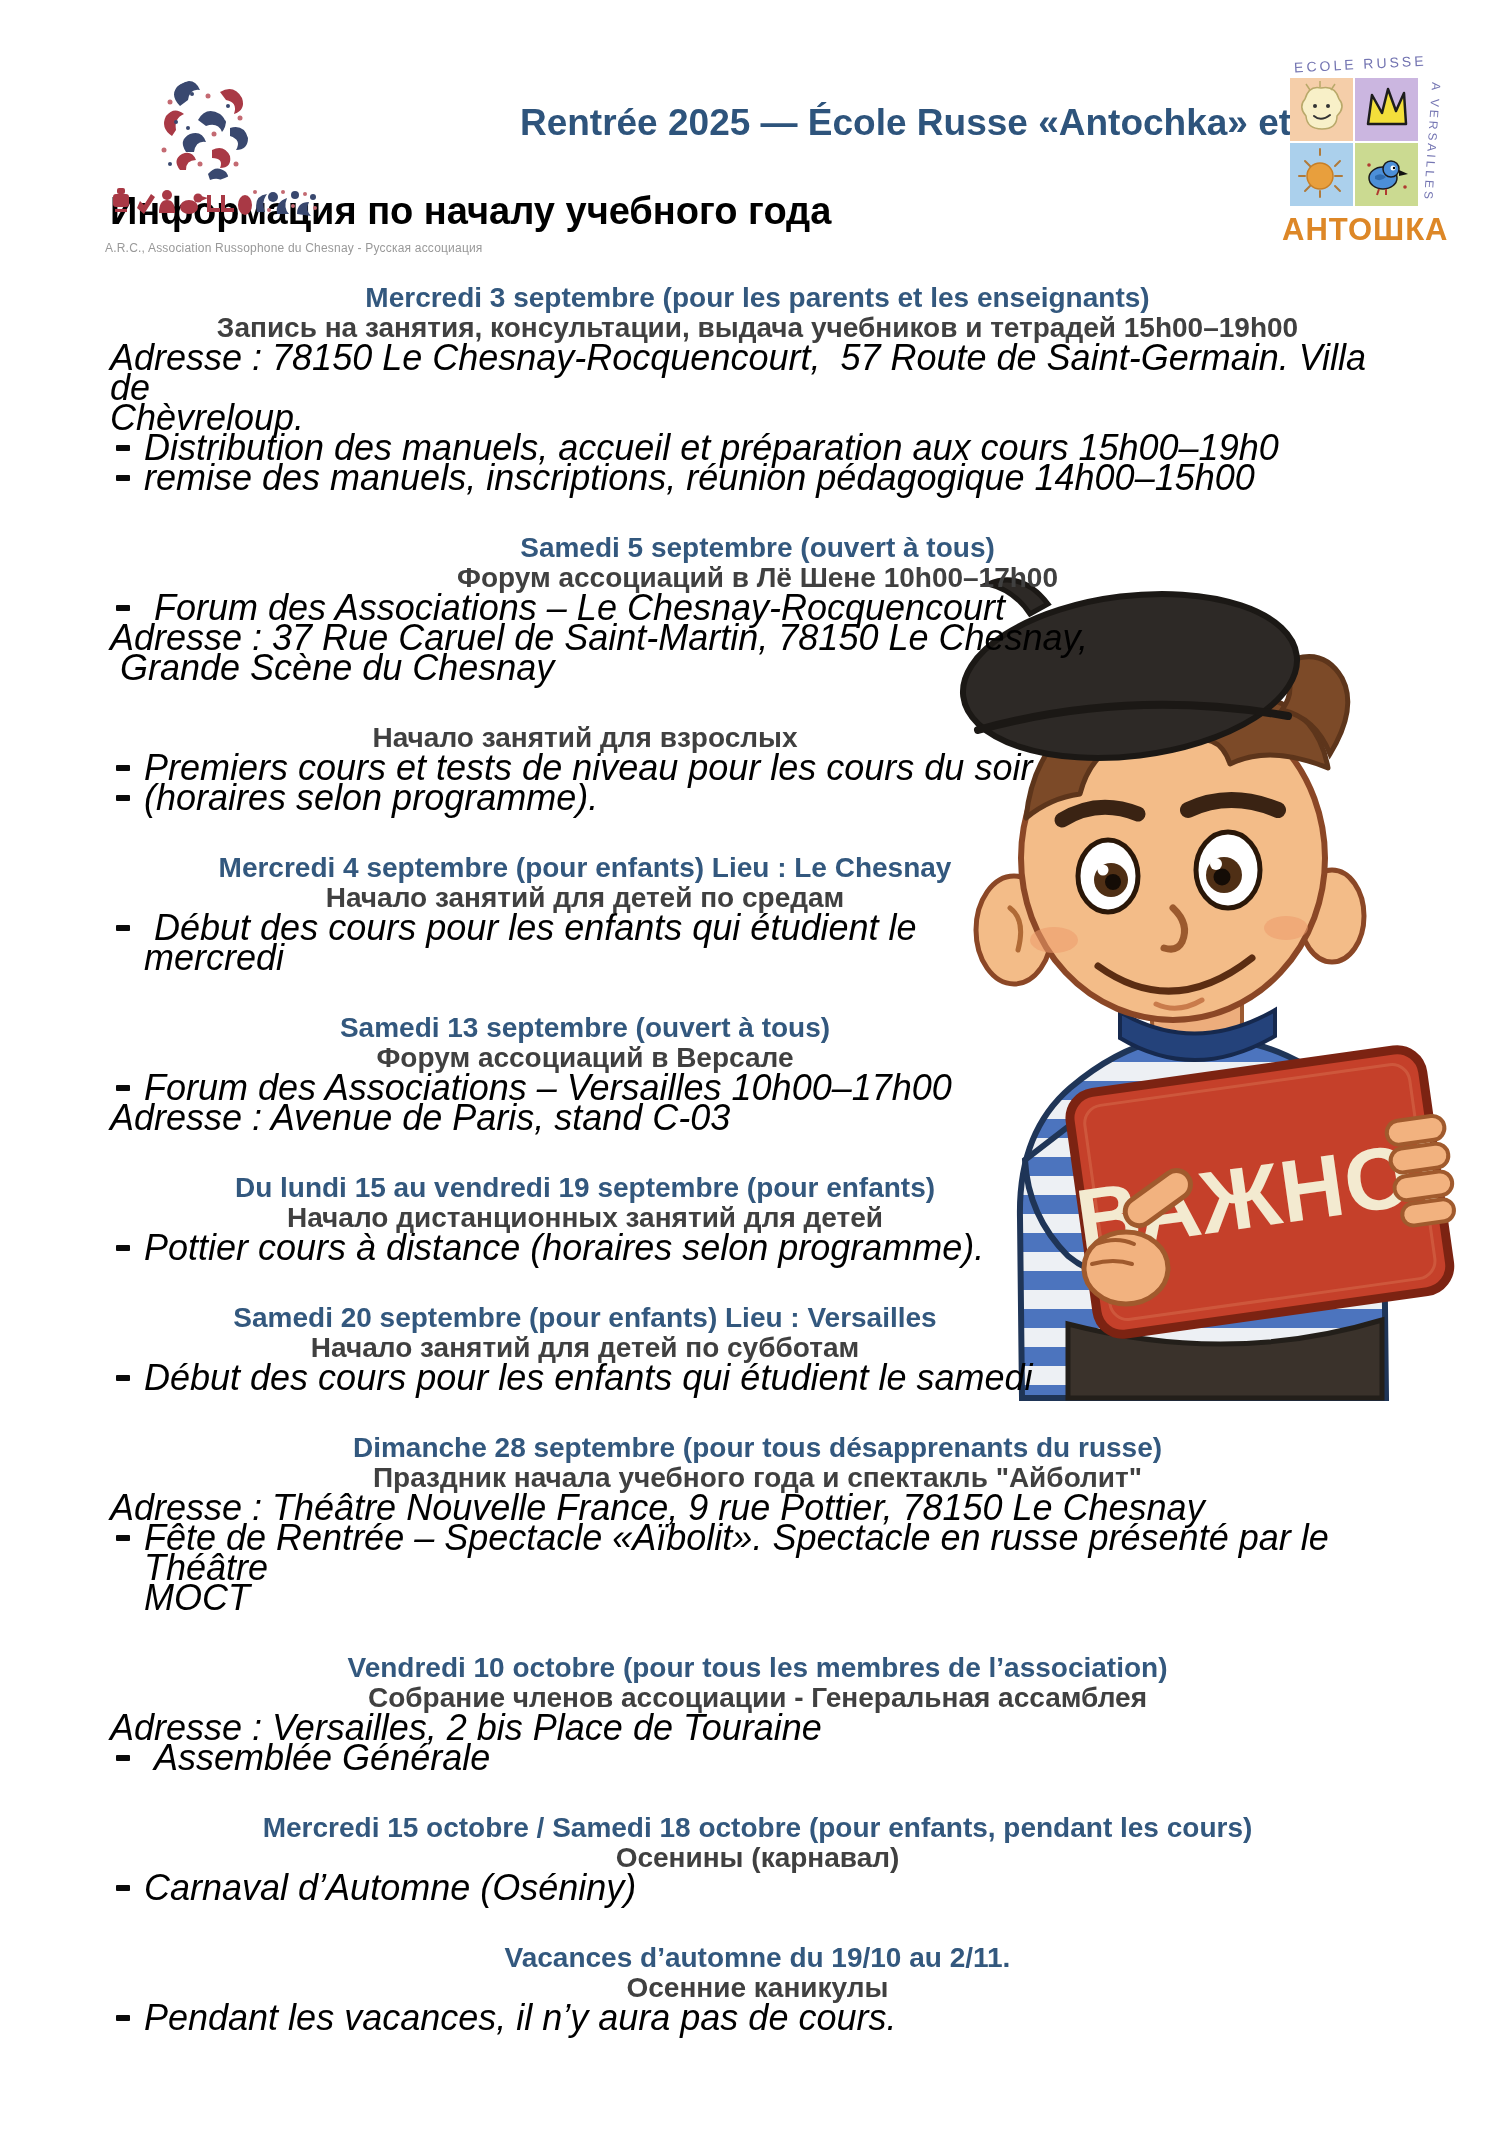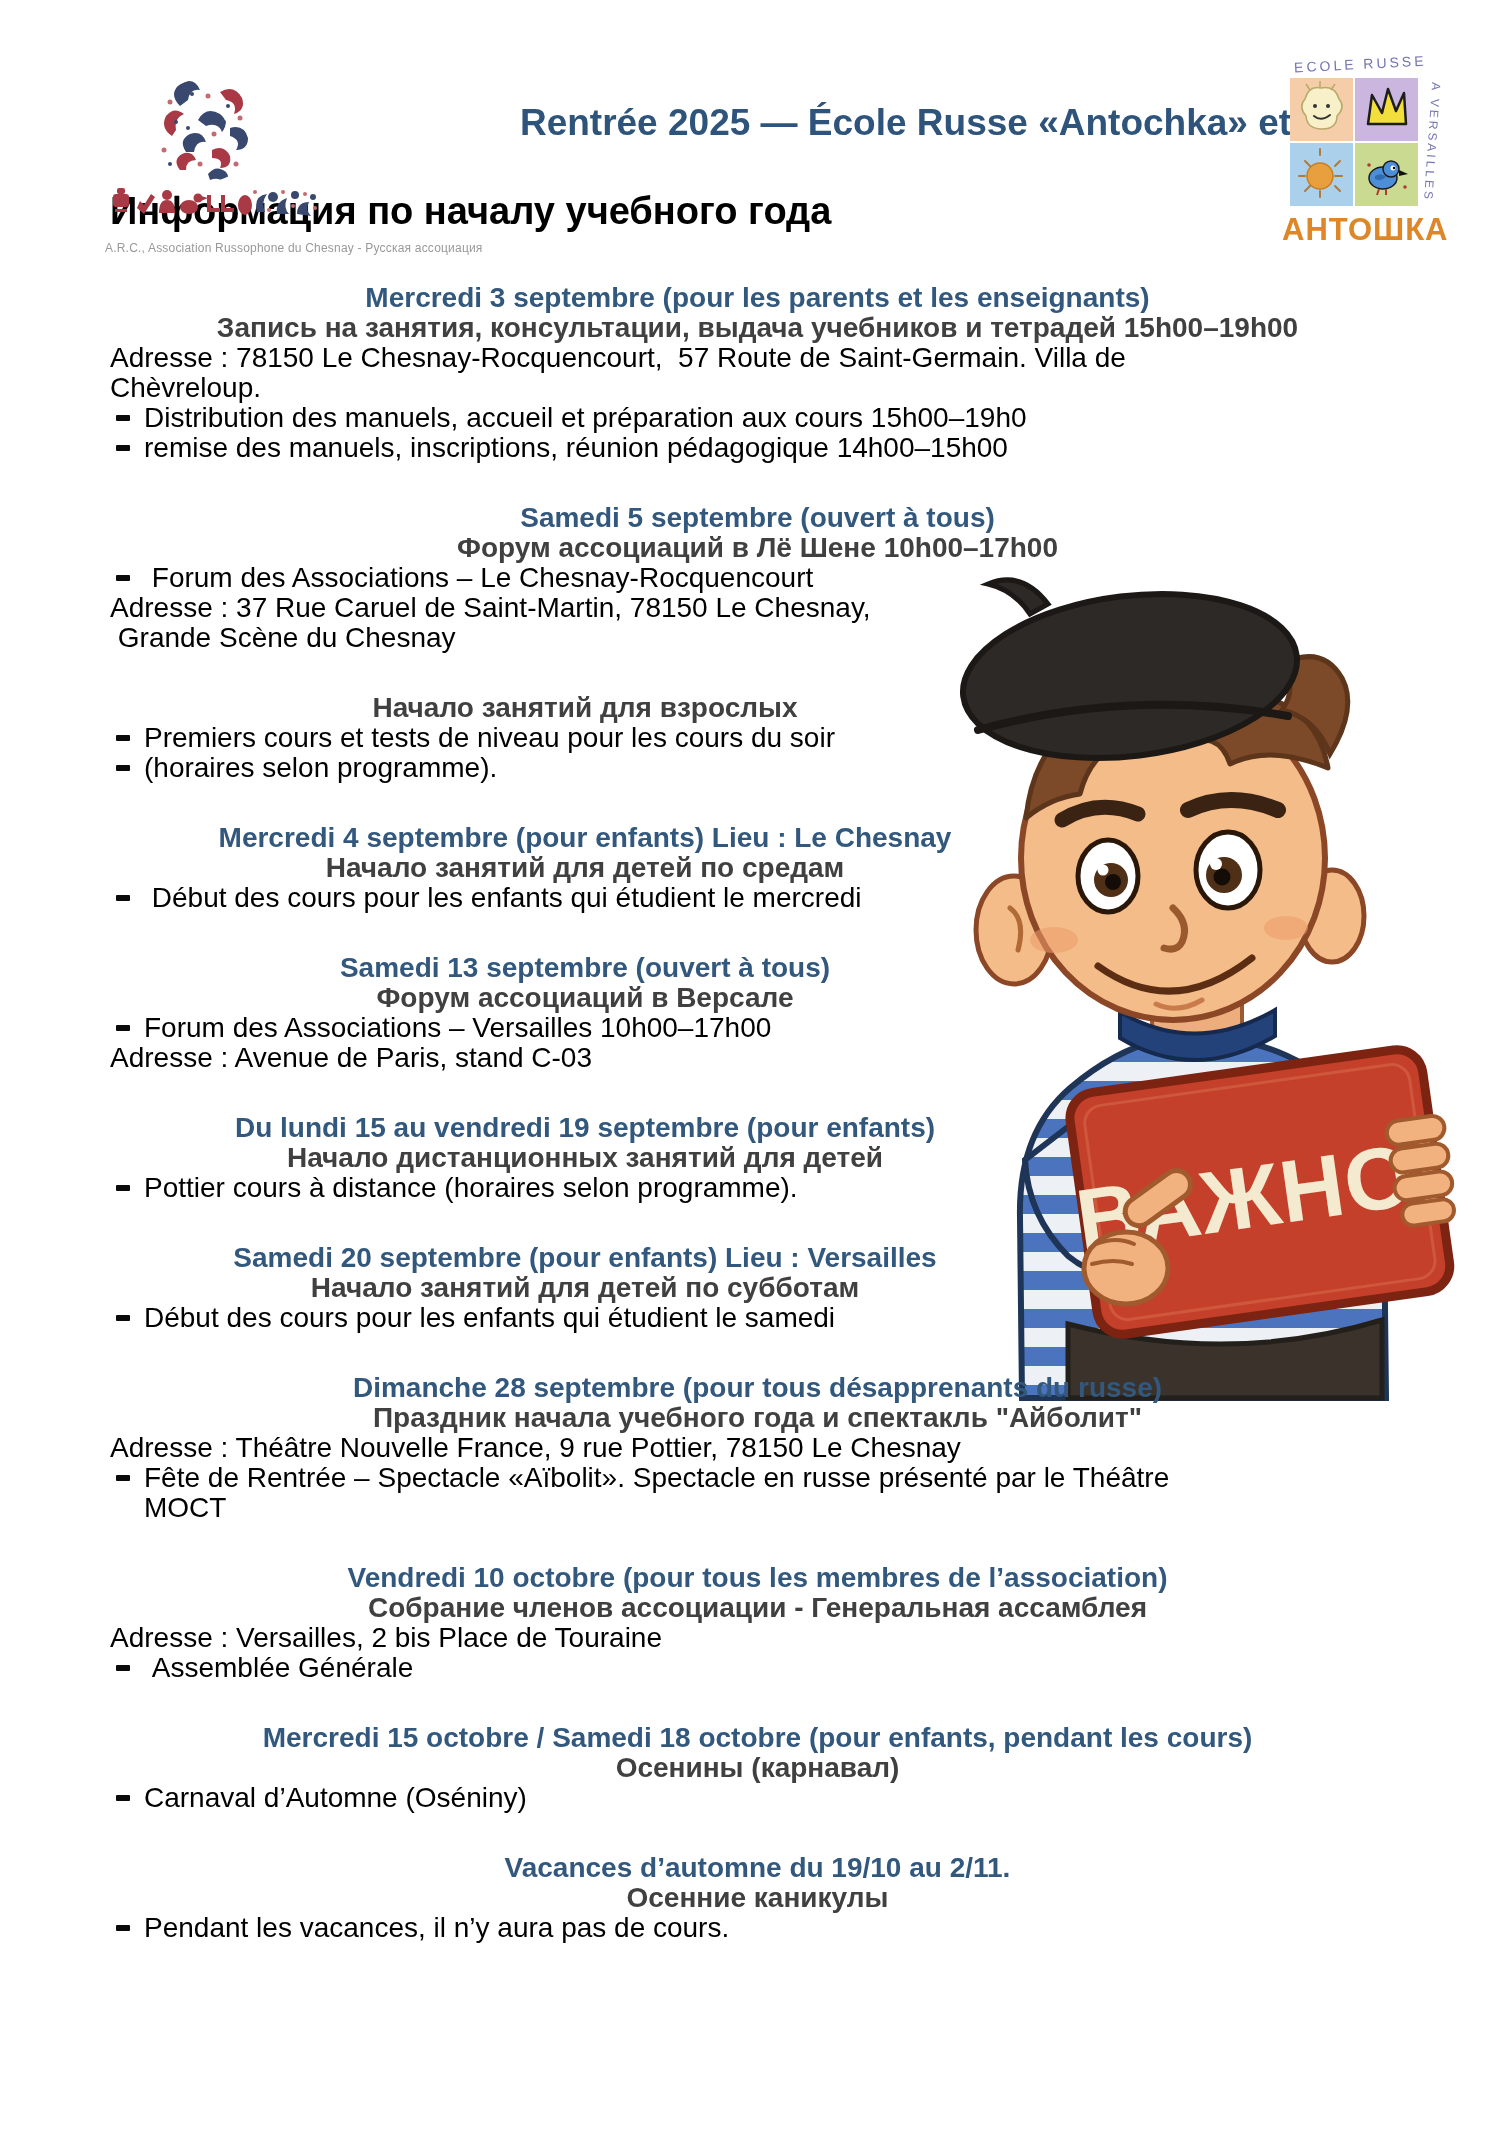--- a/index.html
+++ b/index.html
@@ -25,21 +25,21 @@
   .q svg{display:block;}
   .a-side{position:absolute;left:156px;top:32px;height:150px;writing-mode:vertical-rl;
     font-size:12px;color:#7475B2;letter-spacing:3px;transform:rotate(4deg);}
   .a-name{position:absolute;left:14px;top:162px;font-size:31px;font-weight:bold;color:#DD8727;letter-spacing:1px;}
   
   .sections{position:absolute;left:110px;top:283px;width:1295px;z-index:2;}
   .event{margin:0 0 40px 0;}
   .event.narrow{width:950px;}
   .sec-heading{text-align:center;color:#33587E;font-weight:bold;font-size:28px;line-height:30px;}
   .sec-subheading{text-align:center;color:#404040;font-weight:bold;font-size:28px;line-height:30px;}
-  .line{font-size:28px;line-height:30px;}
+  .line{font-size:36px;line-height:30px;font-style:italic;}
   .line .ltext{white-space:pre-wrap;}
   .line.plain{display:block;}
   .line.bullet{display:flex;align-items:flex-start;}
   .dash{flex:0 0 auto;width:14px;height:6px;background:#0a0a0a;border-radius:1px;
     margin:12px 14px 0 6px;}
   .bullet .ltext{flex:1 1 auto;}
   
   .boy{position:absolute;left:930px;top:568px;z-index:1;}
 </style>
 </head>

